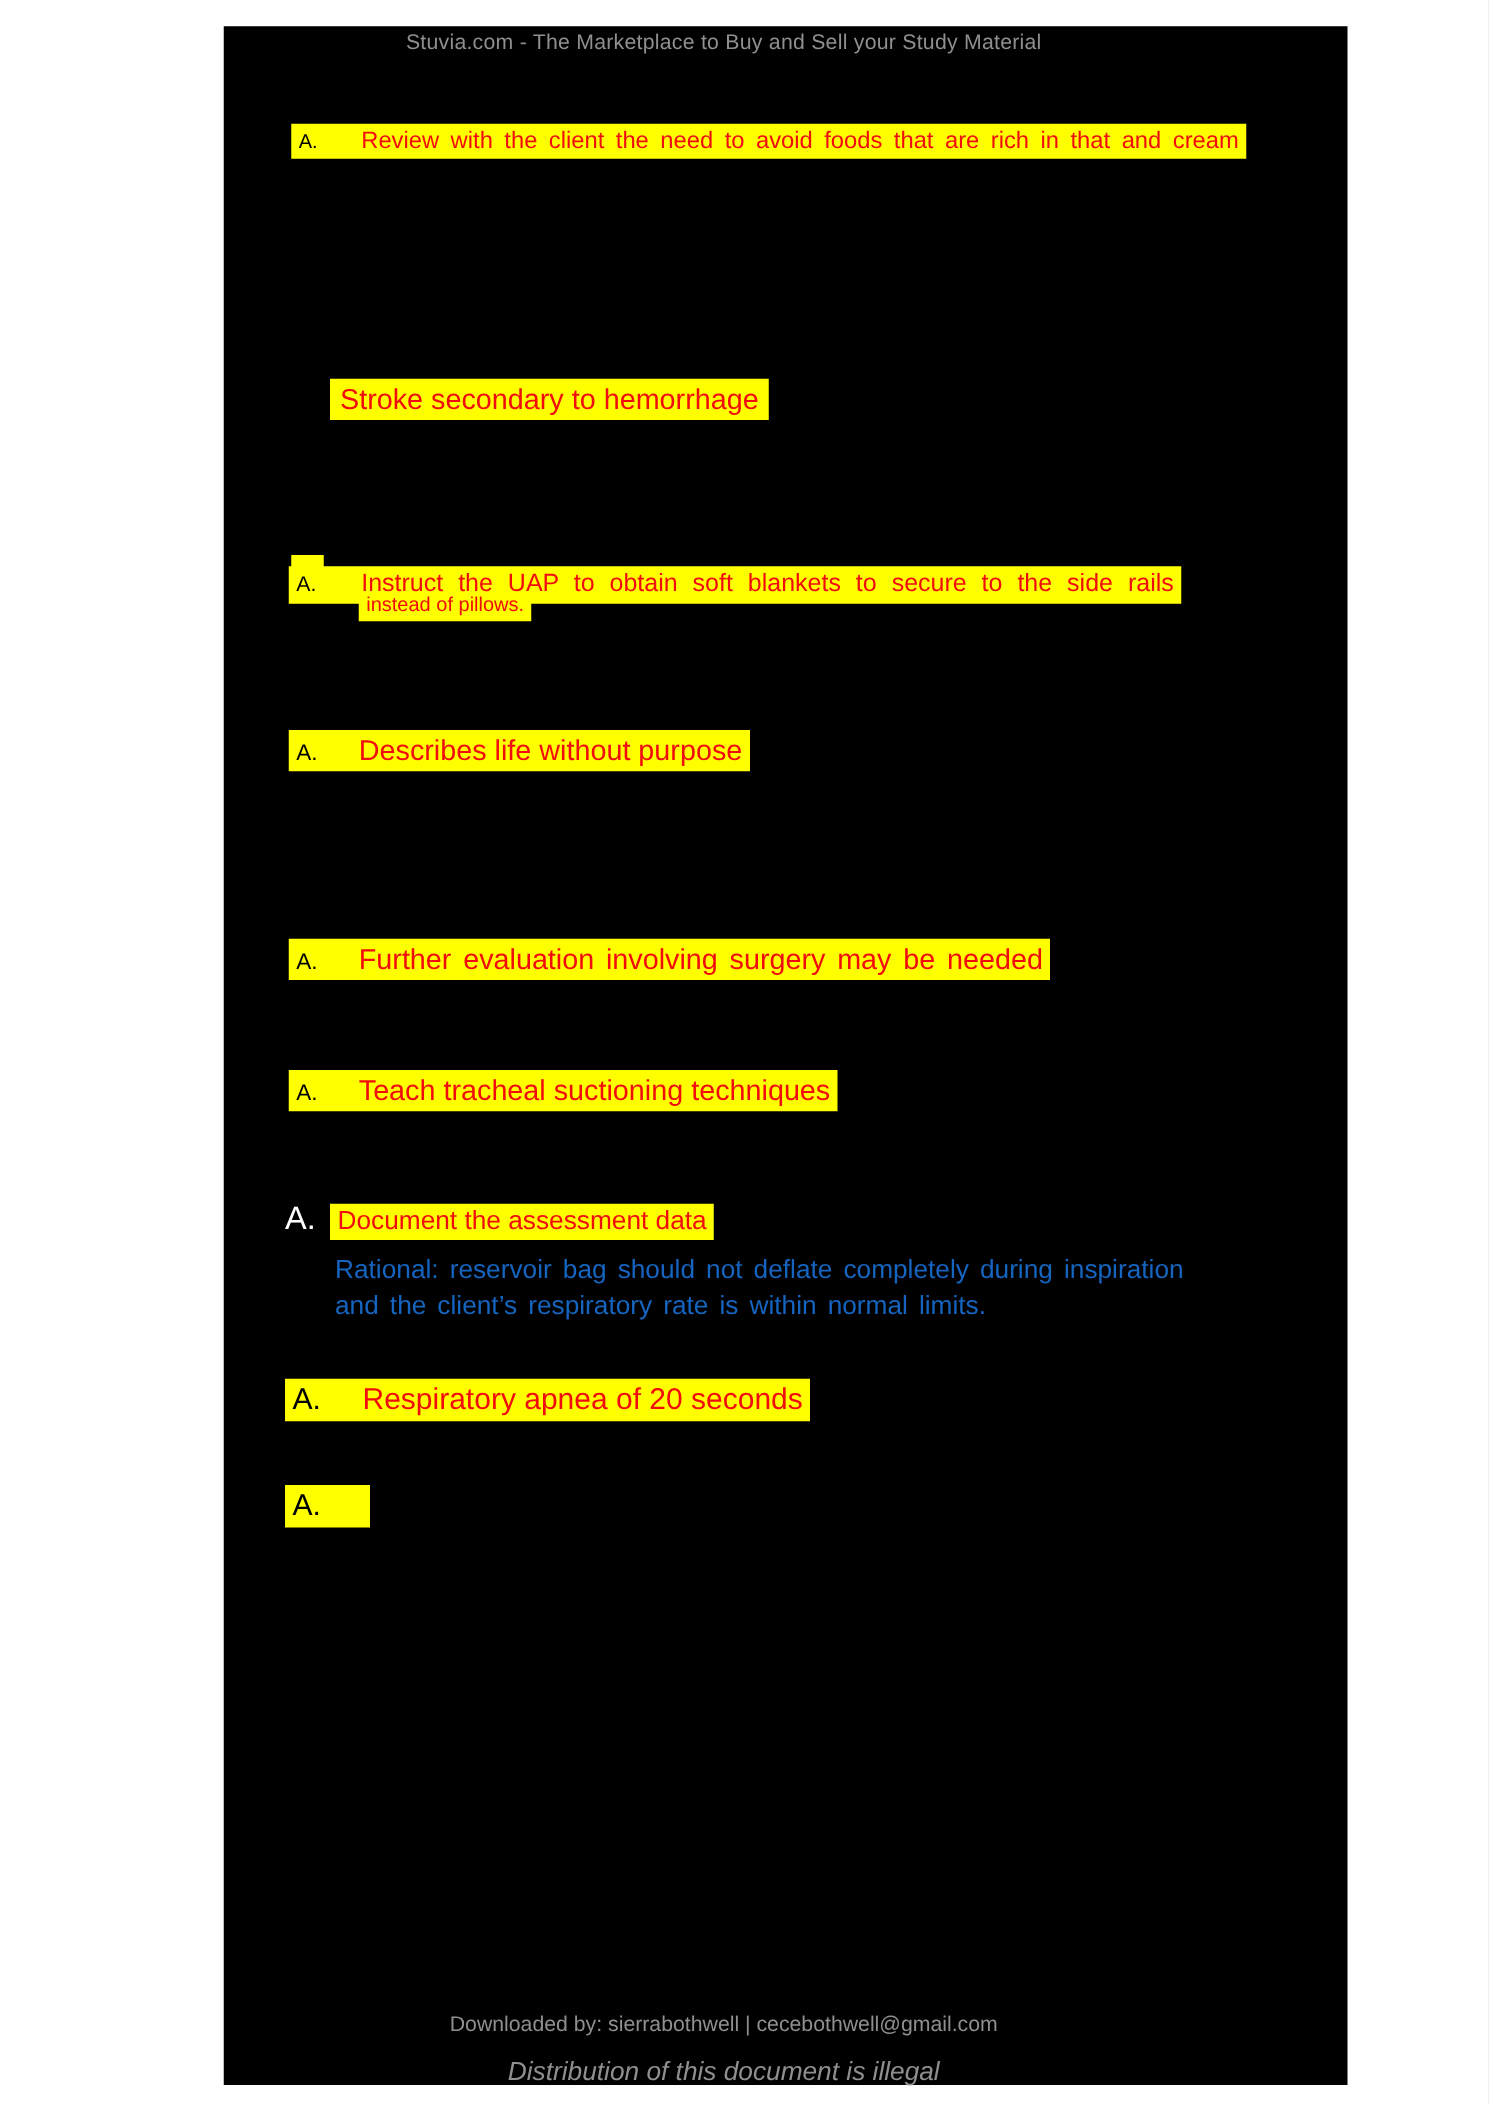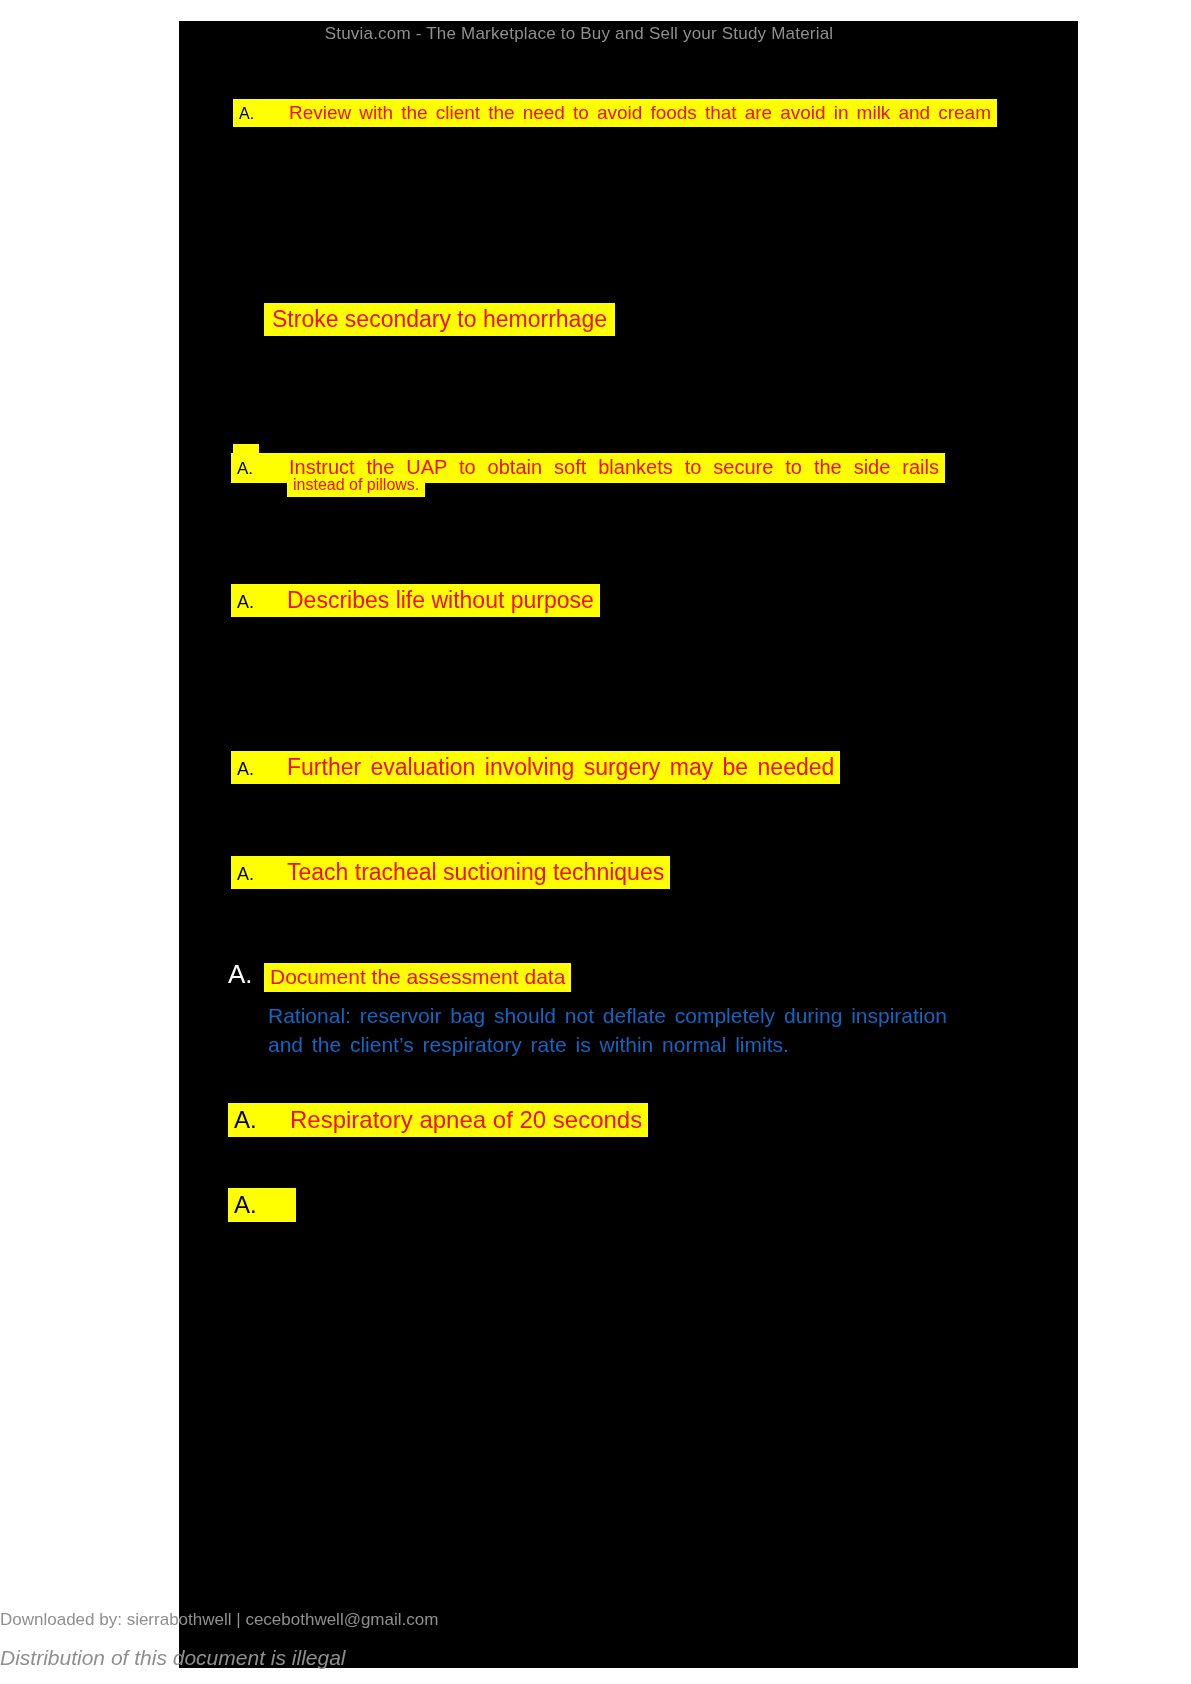--- a/index.html
+++ b/index.html
@@ -85,37 +85,38 @@
   .yellow-fragment {
     position: absolute;
     left: 233px; top: 444px;
     width: 26px; height: 11px;
     background: var(--highlight-yellow, #ffff00);
   }
 
   .footer-line {
     position: absolute;
     left: 0; right: 0;
+    text-align: center;
     color: var(--watermark-gray, #8f8f8f);
   }
   .f1 { top: 1610px; font-size: 17px; }
   .f2 { top: 1646px; font-size: 21px; font-style: italic; }
 </style>
 </head>
 <body>
 
 <div class="page">
 
   <div class="black-canvas"></div>
 
   <div class="watermark-header">Stuvia.com - The Marketplace to Buy and Sell your Study Material</div>
 
   <div class="hl-row r0">
     <span class="marker">A.</span>
-    <span class="answer-text">Review with the client the need to avoid foods that are avoid in milk and cream</span>
+    <span class="answer-text">Review with the client the need to avoid foods that are rich in that and cream</span>
   </div>
 
   <div class="hl-row r1">
     <span class="answer-text">Stroke secondary to hemorrhage</span>
   </div>
 
   <div class="yellow-fragment"></div>
 
   <div class="hl-row r2a">
     <span class="marker">A.</span>

